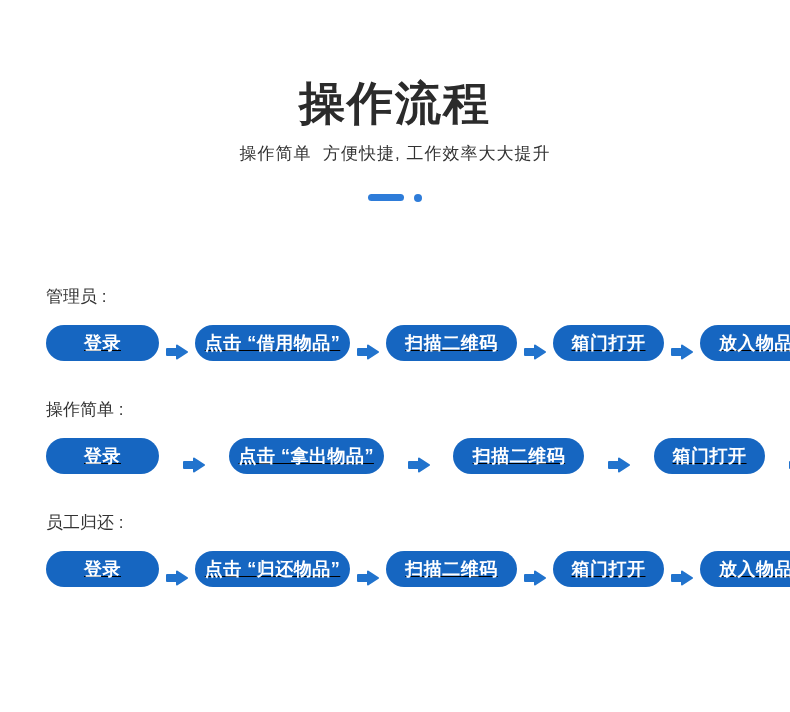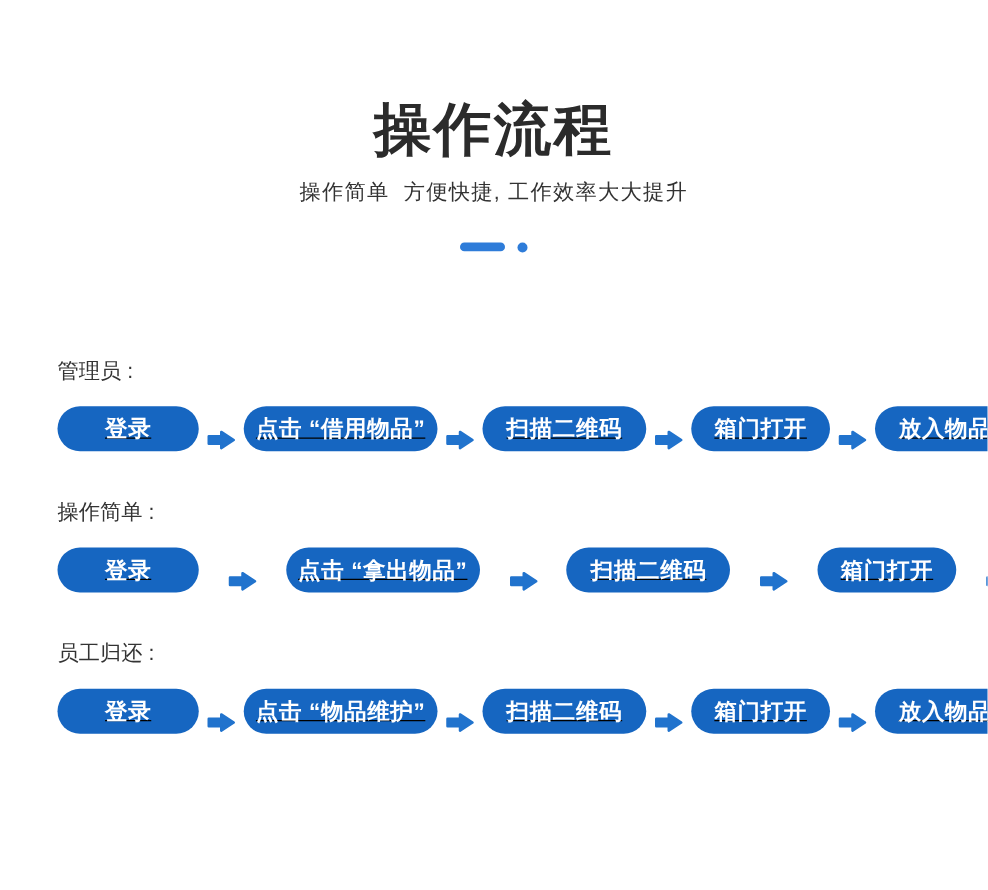--- a/index.html
+++ b/index.html
@@ -184,21 +184,21 @@
 
     <div class="flow-row">
       <div class="flow-label">员工归还 :</div>
       <div class="steps">
         <div class="pill w1">登录</div>
         <div class="arrow">
             <svg width="24" height="18" viewBox="0 0 24 18">
               <path d="M2 6 h10 v-3.5 l10 6.5 -10 6.5 v-3.5 h-10 z"></path>
             </svg>
           </div>
-        <div class="pill w2">点击 “物品维护”</div>
+        <div class="pill w2">点击 “归还物品”</div>
         <div class="arrow">
             <svg width="24" height="18" viewBox="0 0 24 18">
               <path d="M2 6 h10 v-3.5 l10 6.5 -10 6.5 v-3.5 h-10 z"></path>
             </svg>
           </div>
         <div class="pill w3">扫描二维码</div>
         <div class="arrow">
             <svg width="24" height="18" viewBox="0 0 24 18">
               <path d="M2 6 h10 v-3.5 l10 6.5 -10 6.5 v-3.5 h-10 z"></path>
             </svg>

